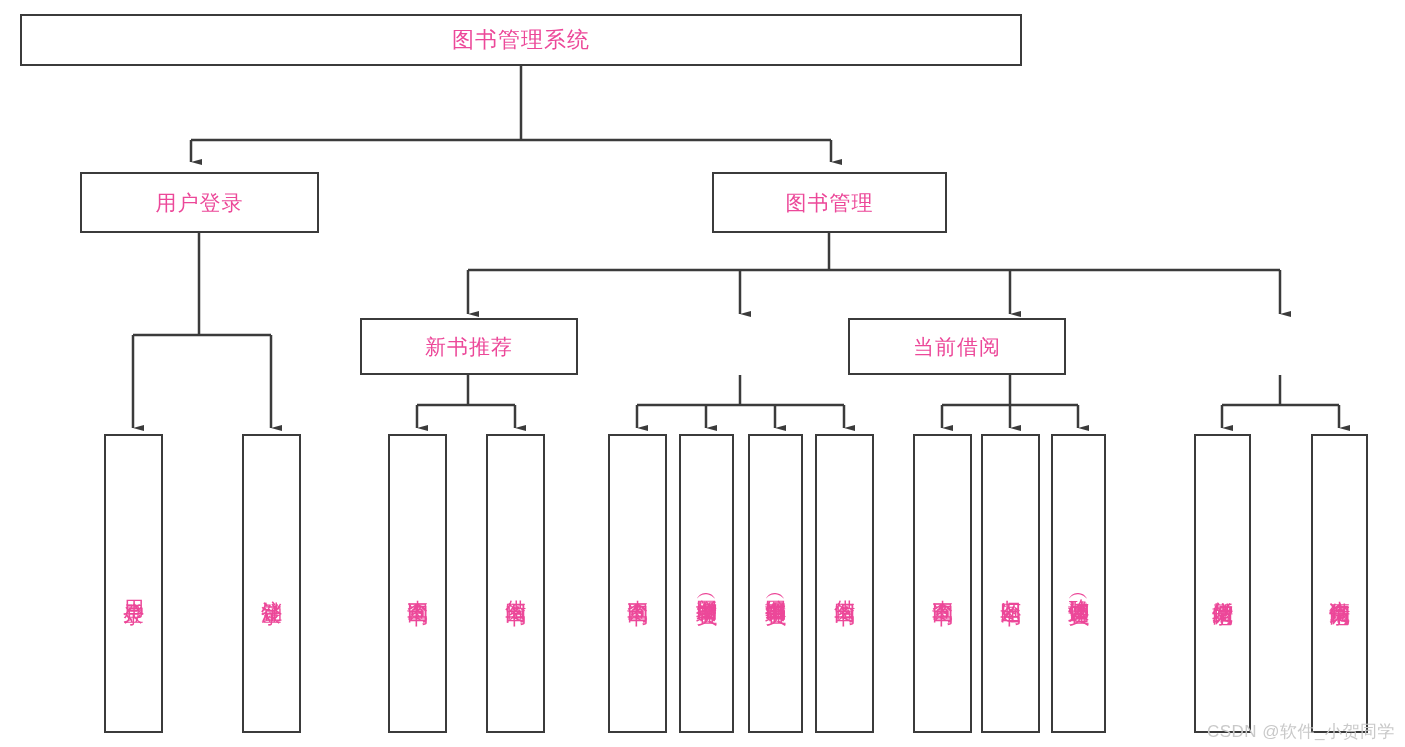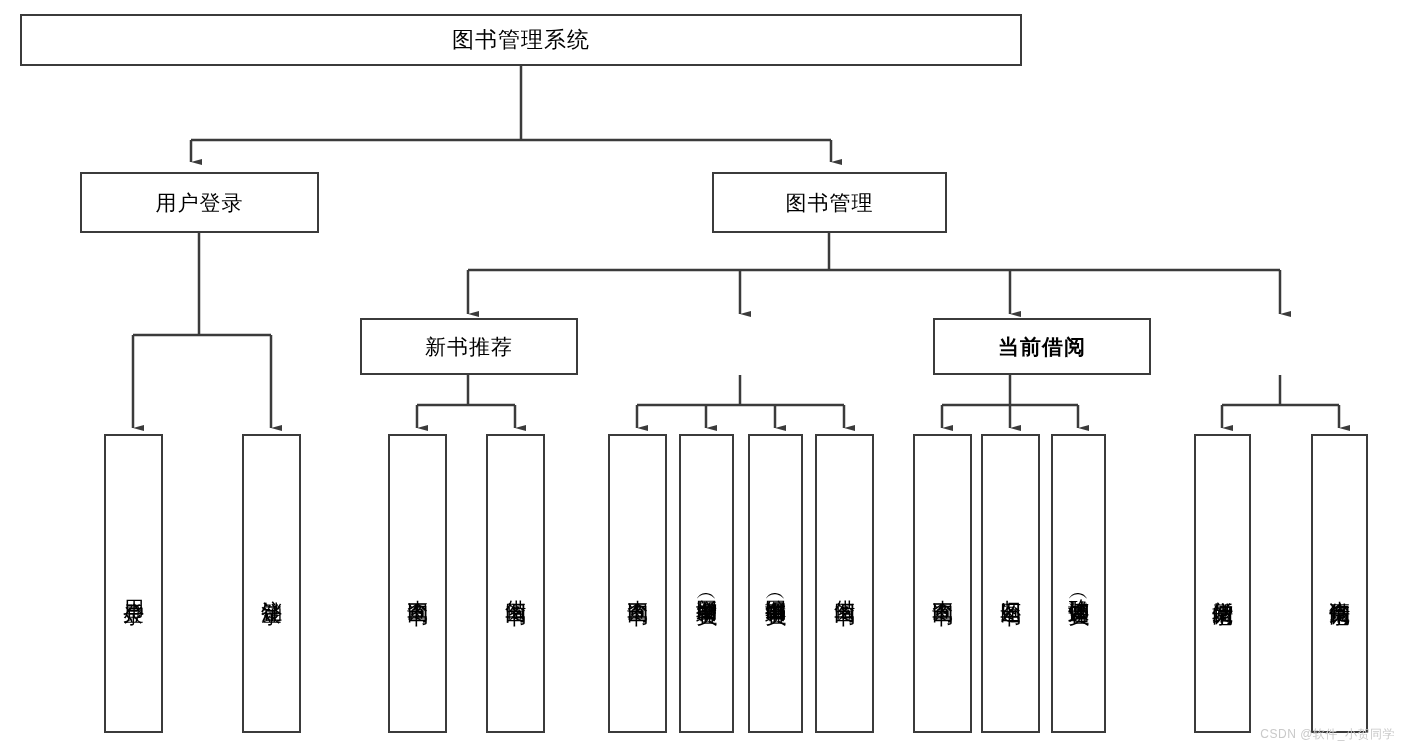--- a/index.html
+++ b/index.html
@@ -1,26 +1,26 @@
 <!DOCTYPE html>
 <html><head>
 <meta charset="utf-8">
 <style>
   html,body{margin:0;padding:0;background:#ffffff;}
   body{font-family:"Liberation Sans","DejaVu Sans",sans-serif;}
   #canvas{position:relative;width:1405px;height:747px;background:#ffffff;overflow:hidden;}
   svg#wires{position:absolute;left:0;top:0;width:1405px;height:747px;}
   .node{position:absolute;box-sizing:border-box;background:#ffffff;border:2.5px solid #3b3b3b;
-        display:flex;align-items:center;justify-content:center;color:#000000;}
+        display:flex;align-items:center;justify-content:center;color:#ec4899;}
   .node.h{font-size:21px;letter-spacing:1px;}
   .node.v{writing-mode:vertical-rl;text-orientation:upright;font-size:21px;line-height:1.25;
           letter-spacing:2px;padding-top:6px;}
   .node.v.tight{letter-spacing:1px;}
   #root-node{font-size:22px;}
-  #watermark{position:absolute;right:10px;bottom:4px;font-size:12px;color:#c9c9c9;
+  #watermark{position:absolute;right:10px;bottom:4px;font-size:17px;color:#c9c9c9;
              letter-spacing:0.5px;white-space:nowrap;}
 </style>
 </head>
 <body>
 
 <div id="canvas">
 
   <svg id="wires" viewBox="0 0 1405 747">
     <defs>
       <marker id="ah" markerWidth="10" markerHeight="12" refX="3" refY="11" orient="auto" markerUnits="userSpaceOnUse">
@@ -70,21 +70,21 @@
       <path d="M1339,405 L1339,428" marker-end="url(#ah)"></path>
     </g>
   </svg>
 
   <div class="node h" id="root-node" style="left:20px;top:14px;width:1002px;height:52px;">图书管理系统</div>
 
   <div class="node h" style="left:80px;top:172px;width:239px;height:61px;">用户登录</div>
   <div class="node h" style="left:712px;top:172px;width:235px;height:61px;">图书管理</div>
 
   <div class="node h" style="left:360px;top:318px;width:218px;height:57px;">新书推荐</div>
-  <div class="node h" style="left:933px;top:318px;width:218px;height:57px;font-weight:bold;">当前借阅</div>
+  <div class="node h" style="left:848px;top:318px;width:218px;height:57px;">当前借阅</div>
 
   <div class="node v" style="left:104px;top:434px;width:59px;height:299px;">用户登录</div>
   <div class="node v" style="left:242px;top:434px;width:59px;height:299px;">注销登录</div>
 
   <div class="node v" style="left:388px;top:434px;width:59px;height:299px;">查询图书</div>
   <div class="node v" style="left:486px;top:434px;width:59px;height:299px;">借阅图书</div>
 
   <div class="node v" style="left:608px;top:434px;width:59px;height:299px;">查询图书</div>
   <div class="node v tight" style="left:679px;top:434px;width:55px;height:299px;">新增图书（管理员）</div>
   <div class="node v tight" style="left:748px;top:434px;width:55px;height:299px;">编辑图书（管理员）</div>

